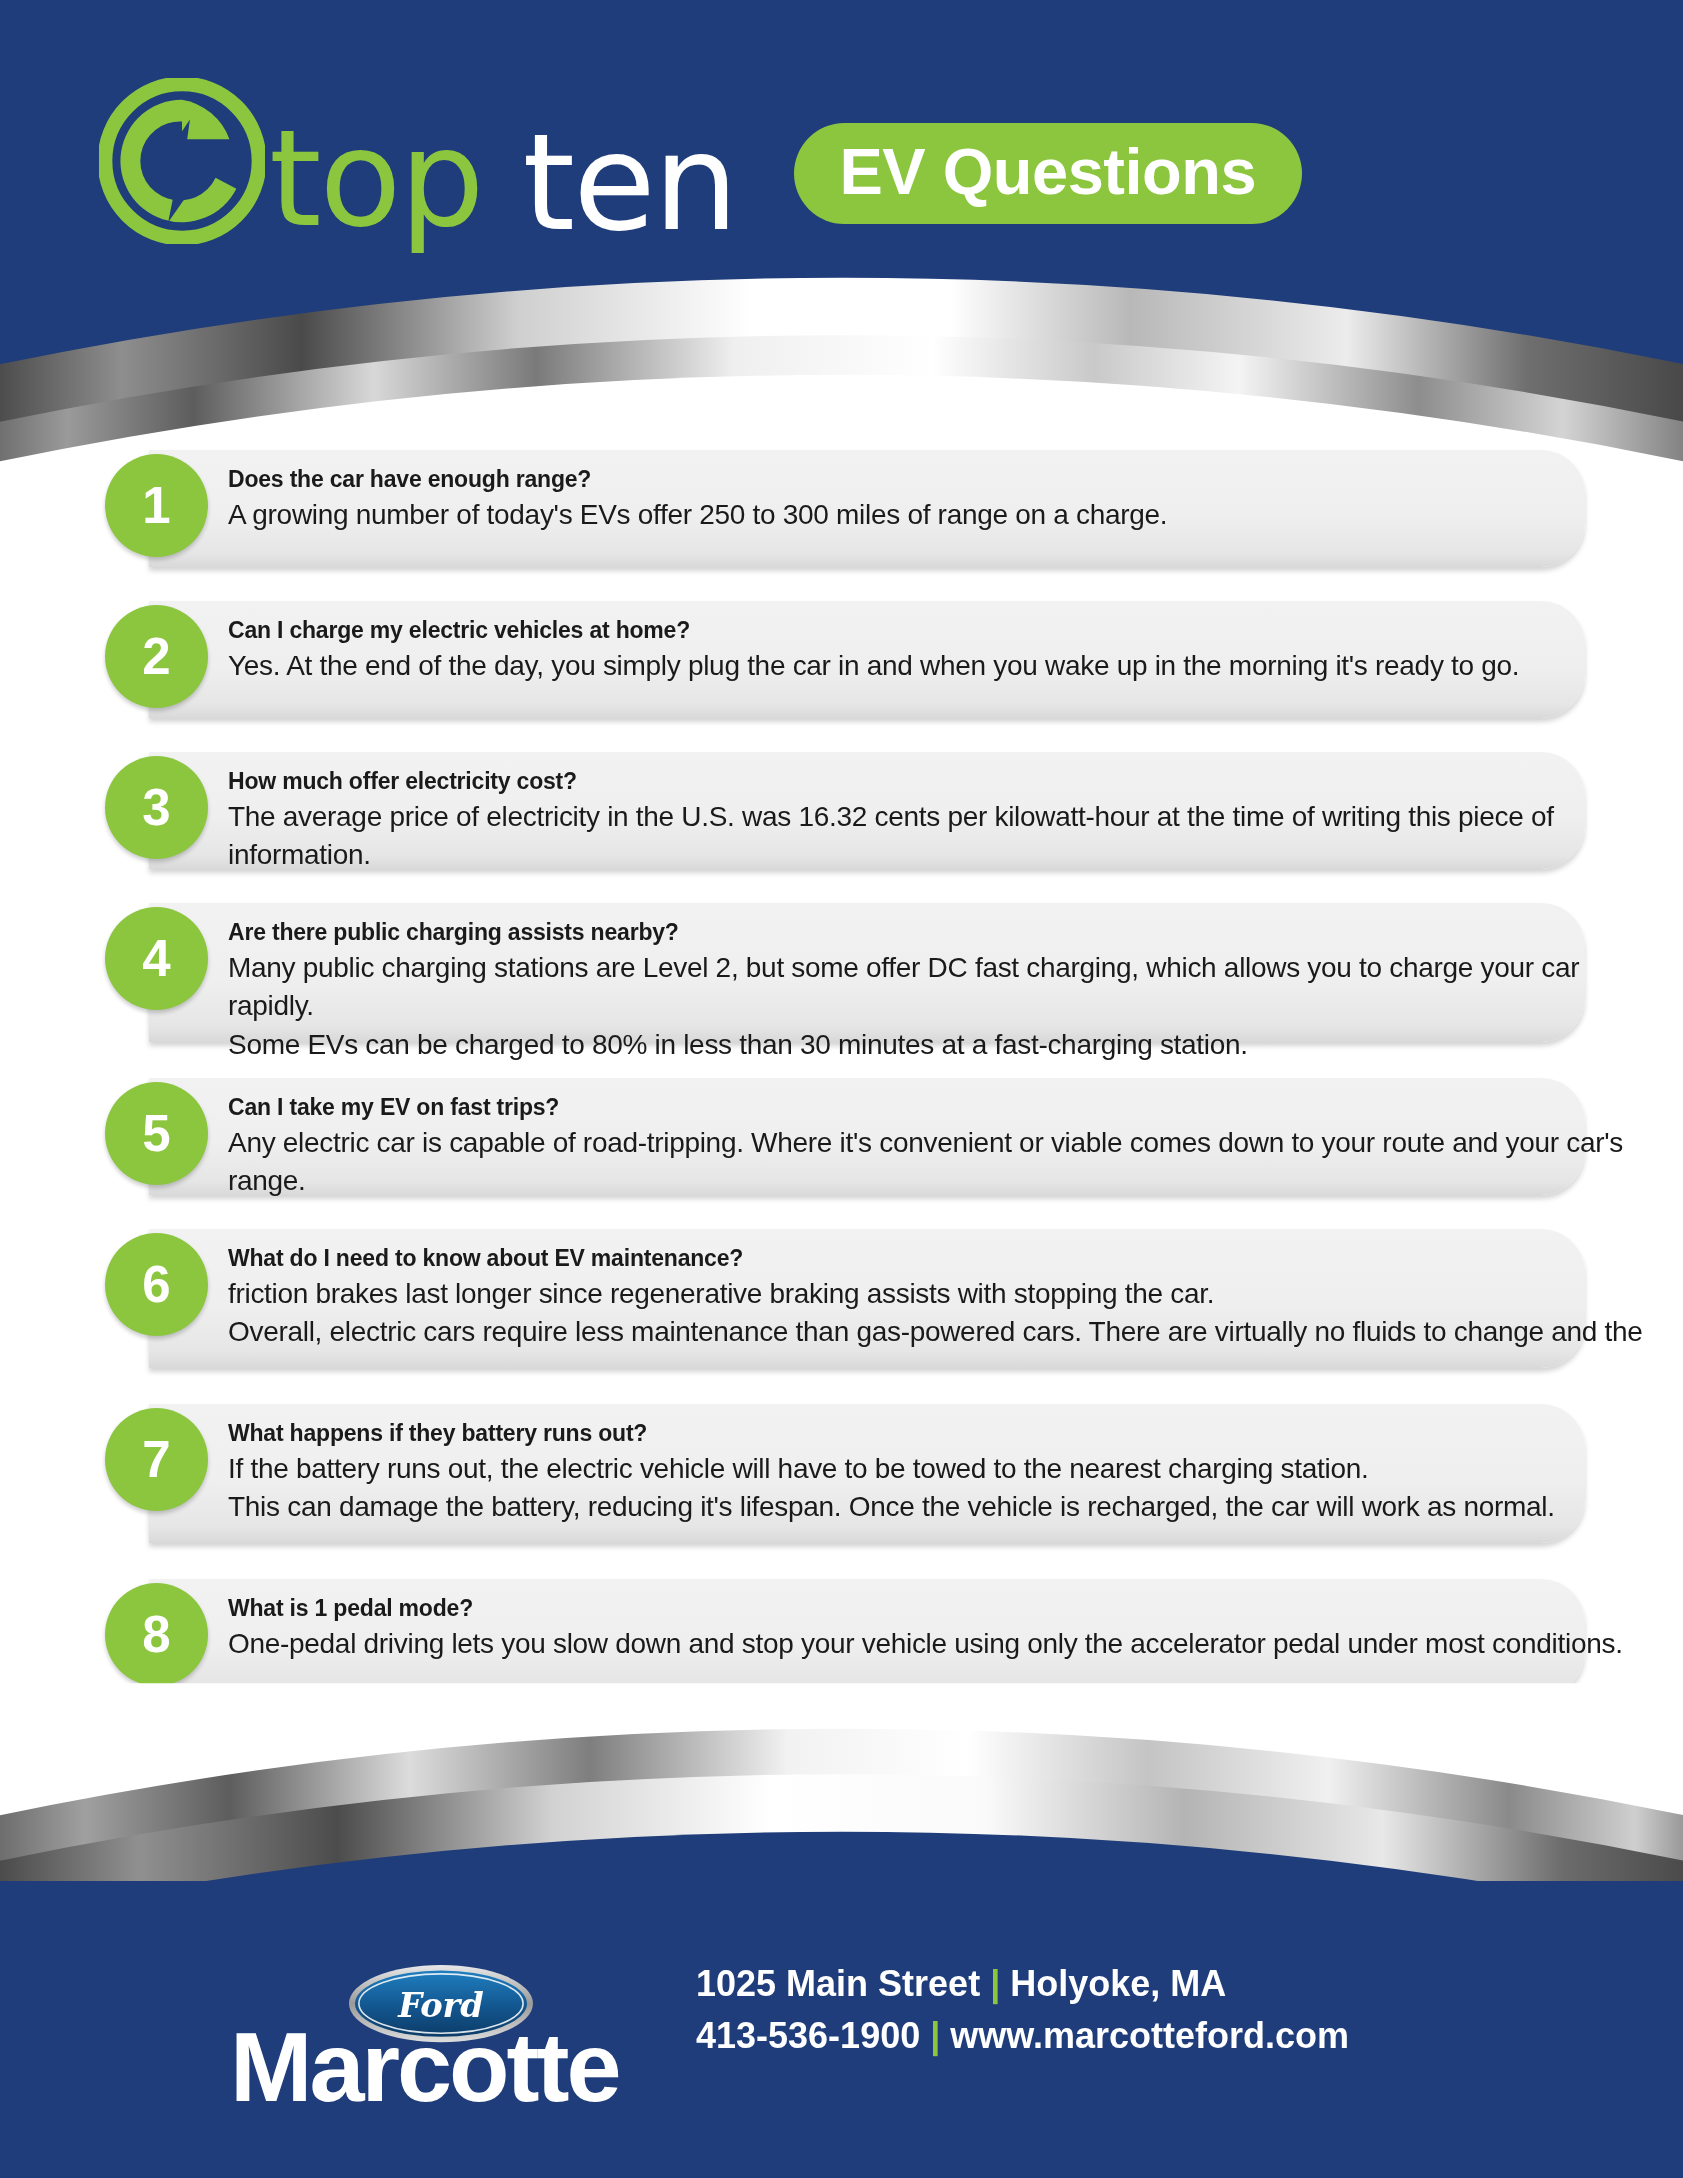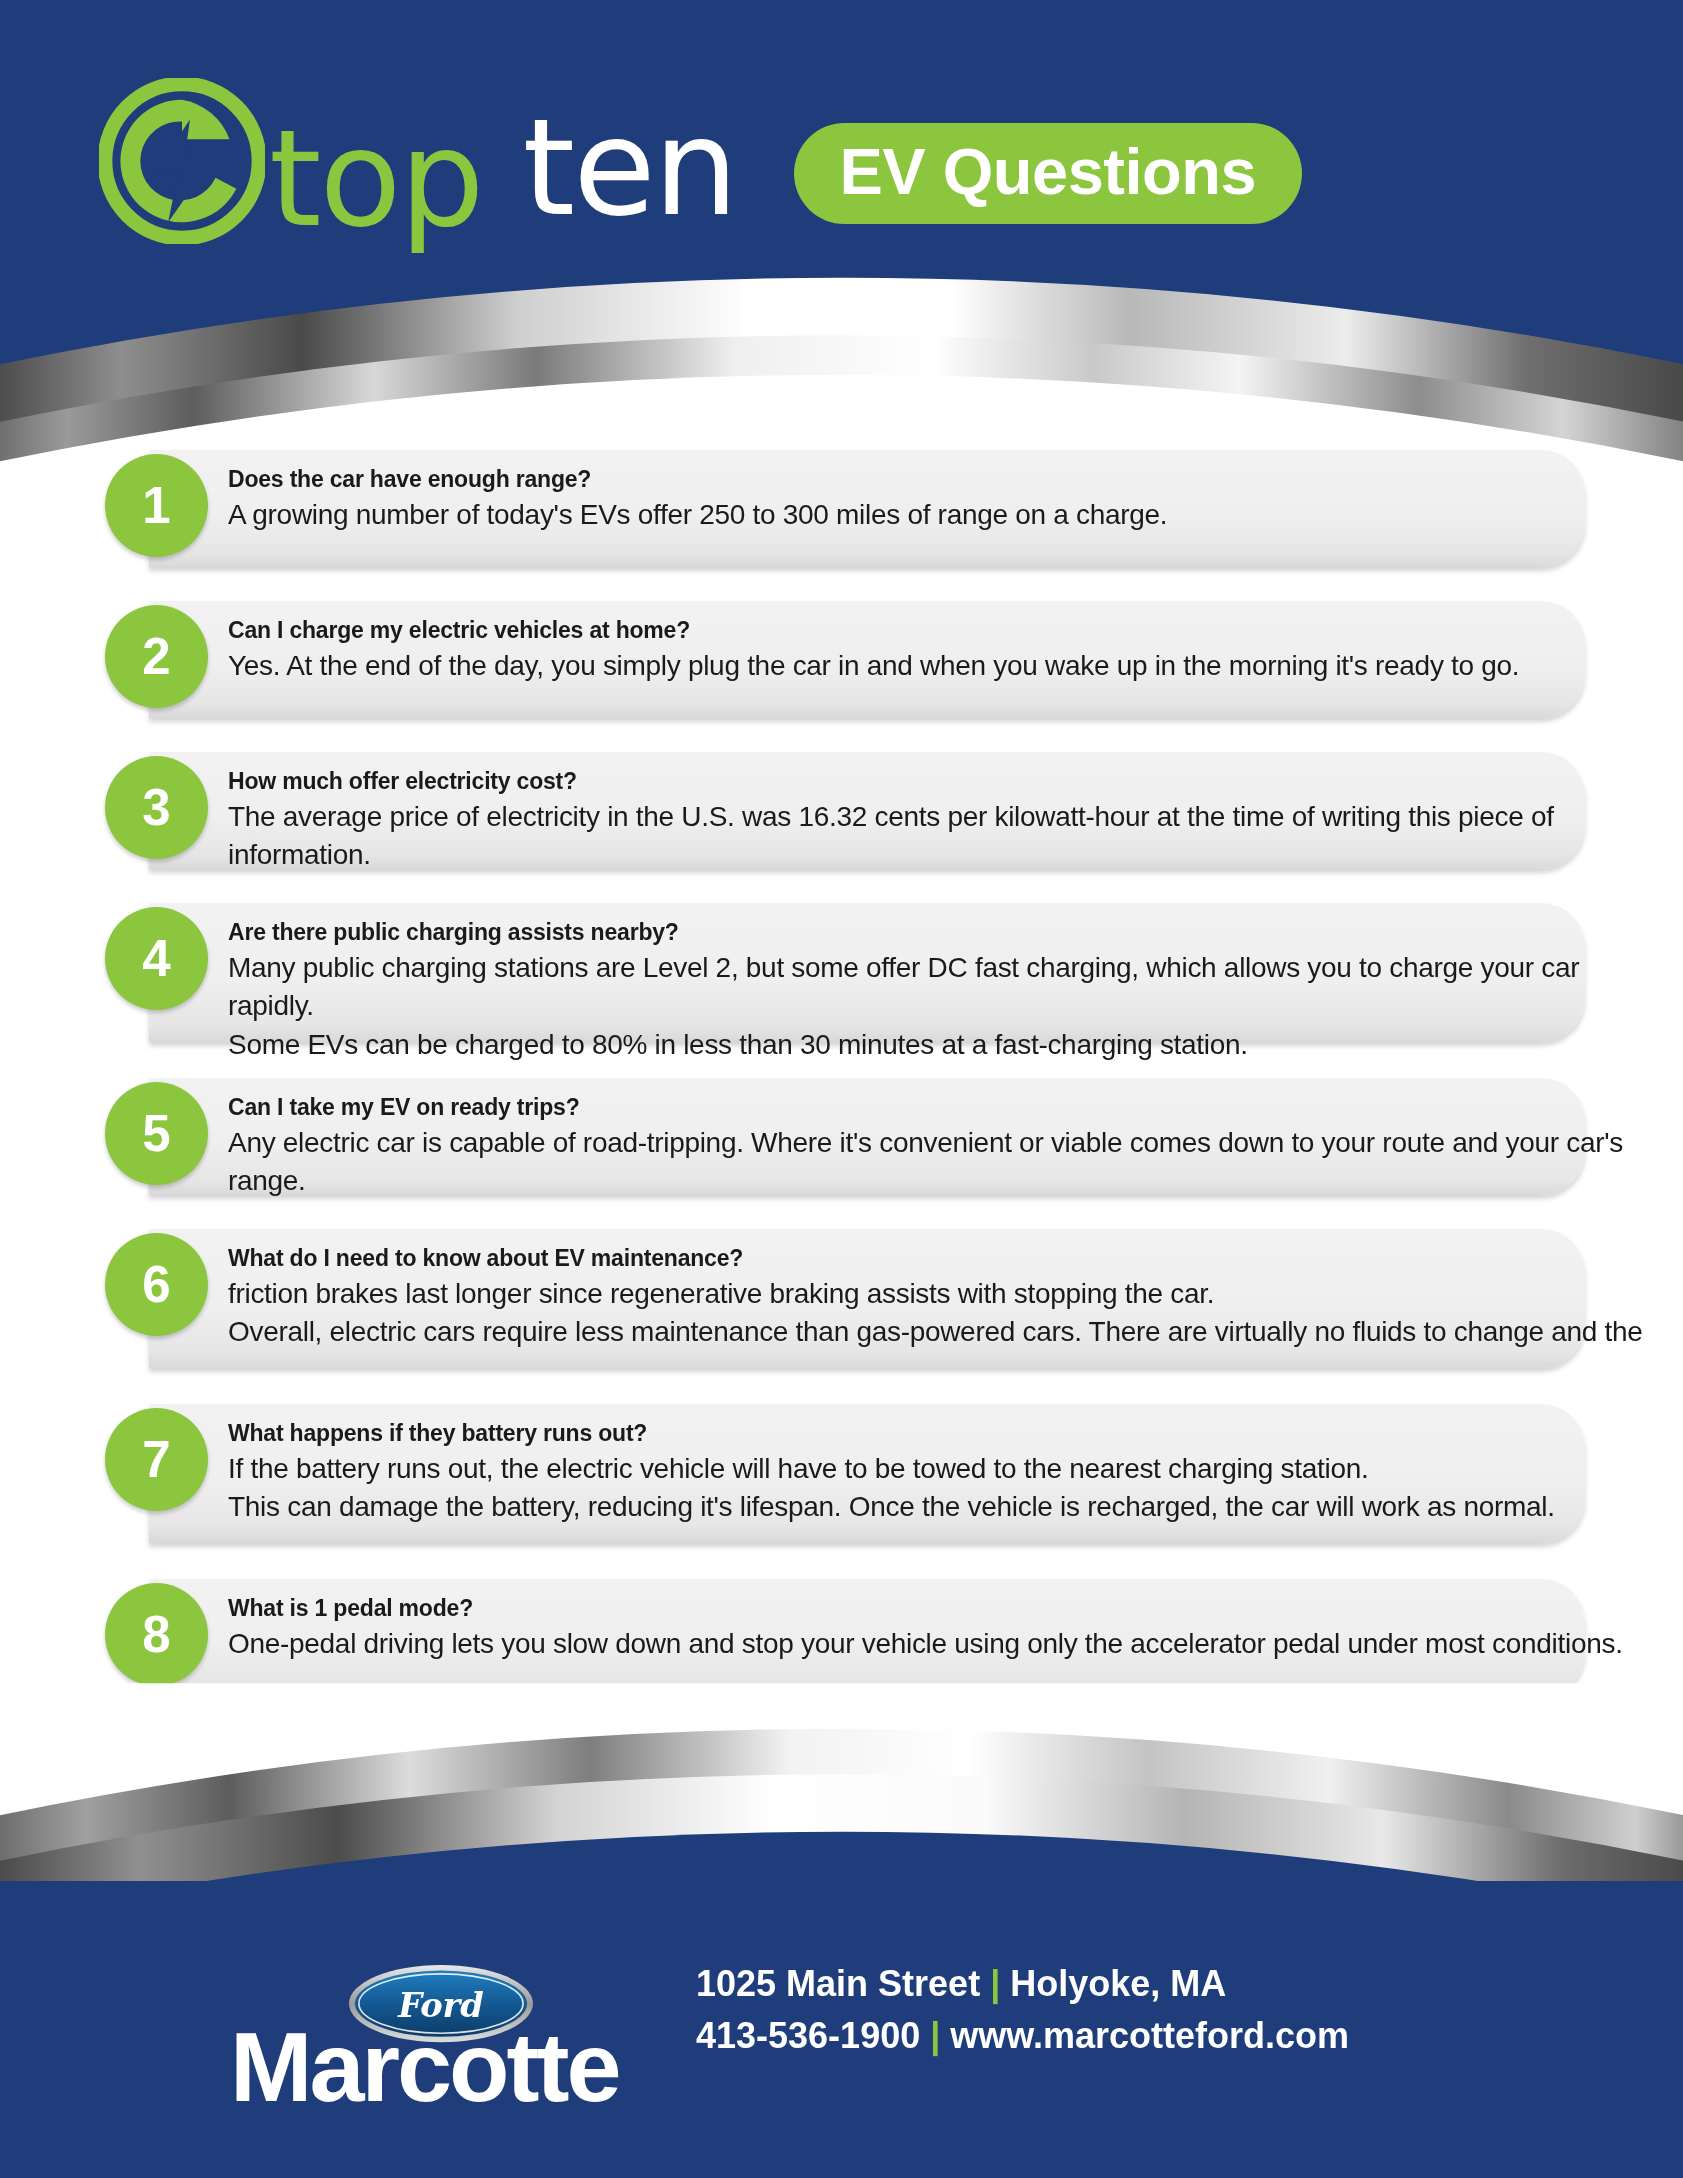--- a/index.html
+++ b/index.html
@@ -55,21 +55,21 @@
   }
   .word-ten {
     font-size: 134px;
     line-height: 1;
     color: #ffffff;
     font-weight: 400;
     letter-spacing: -2px;
     margin-left: 40px;
     font-family: "DejaVu Sans", sans-serif;
     position: relative;
-    top: 7px;
+    top: 22px;
   }
   .ev-badge {
     margin-left: 57px;
     background: #8cc63f;
     border-radius: 59px;
     padding: 16px 46px 20px 46px;
     position: relative;
     top: 12px;
   }
   .ev-badge-text {
@@ -358,21 +358,21 @@
           <span>Many public charging stations are Level 2, but some offer DC fast charging, which allows you to charge your car rapidly.</span>
           <span>Some EVs can be charged to 80% in less than 30 minutes at a fast-charging station.</span>
         </div>
       </div>
     </div>
 
     <div class="qitem" style="height:134px">
       <div class="qcard h2"></div>
       <div class="qbadge">5</div>
       <div class="qtext">
-        <div class="qtitle">Can I take my EV on ready trips?</div>
+        <div class="qtitle">Can I take my EV on fast trips?</div>
         <div class="qbody">
           <span>Any electric car is capable of road-tripping.  Where it's convenient  or viable comes down to your route and your car's range.</span>
         </div>
       </div>
     </div>
 
     <div class="qitem" style="height:158px">
       <div class="qcard h3"></div>
       <div class="qbadge">6</div>
       <div class="qtext">

